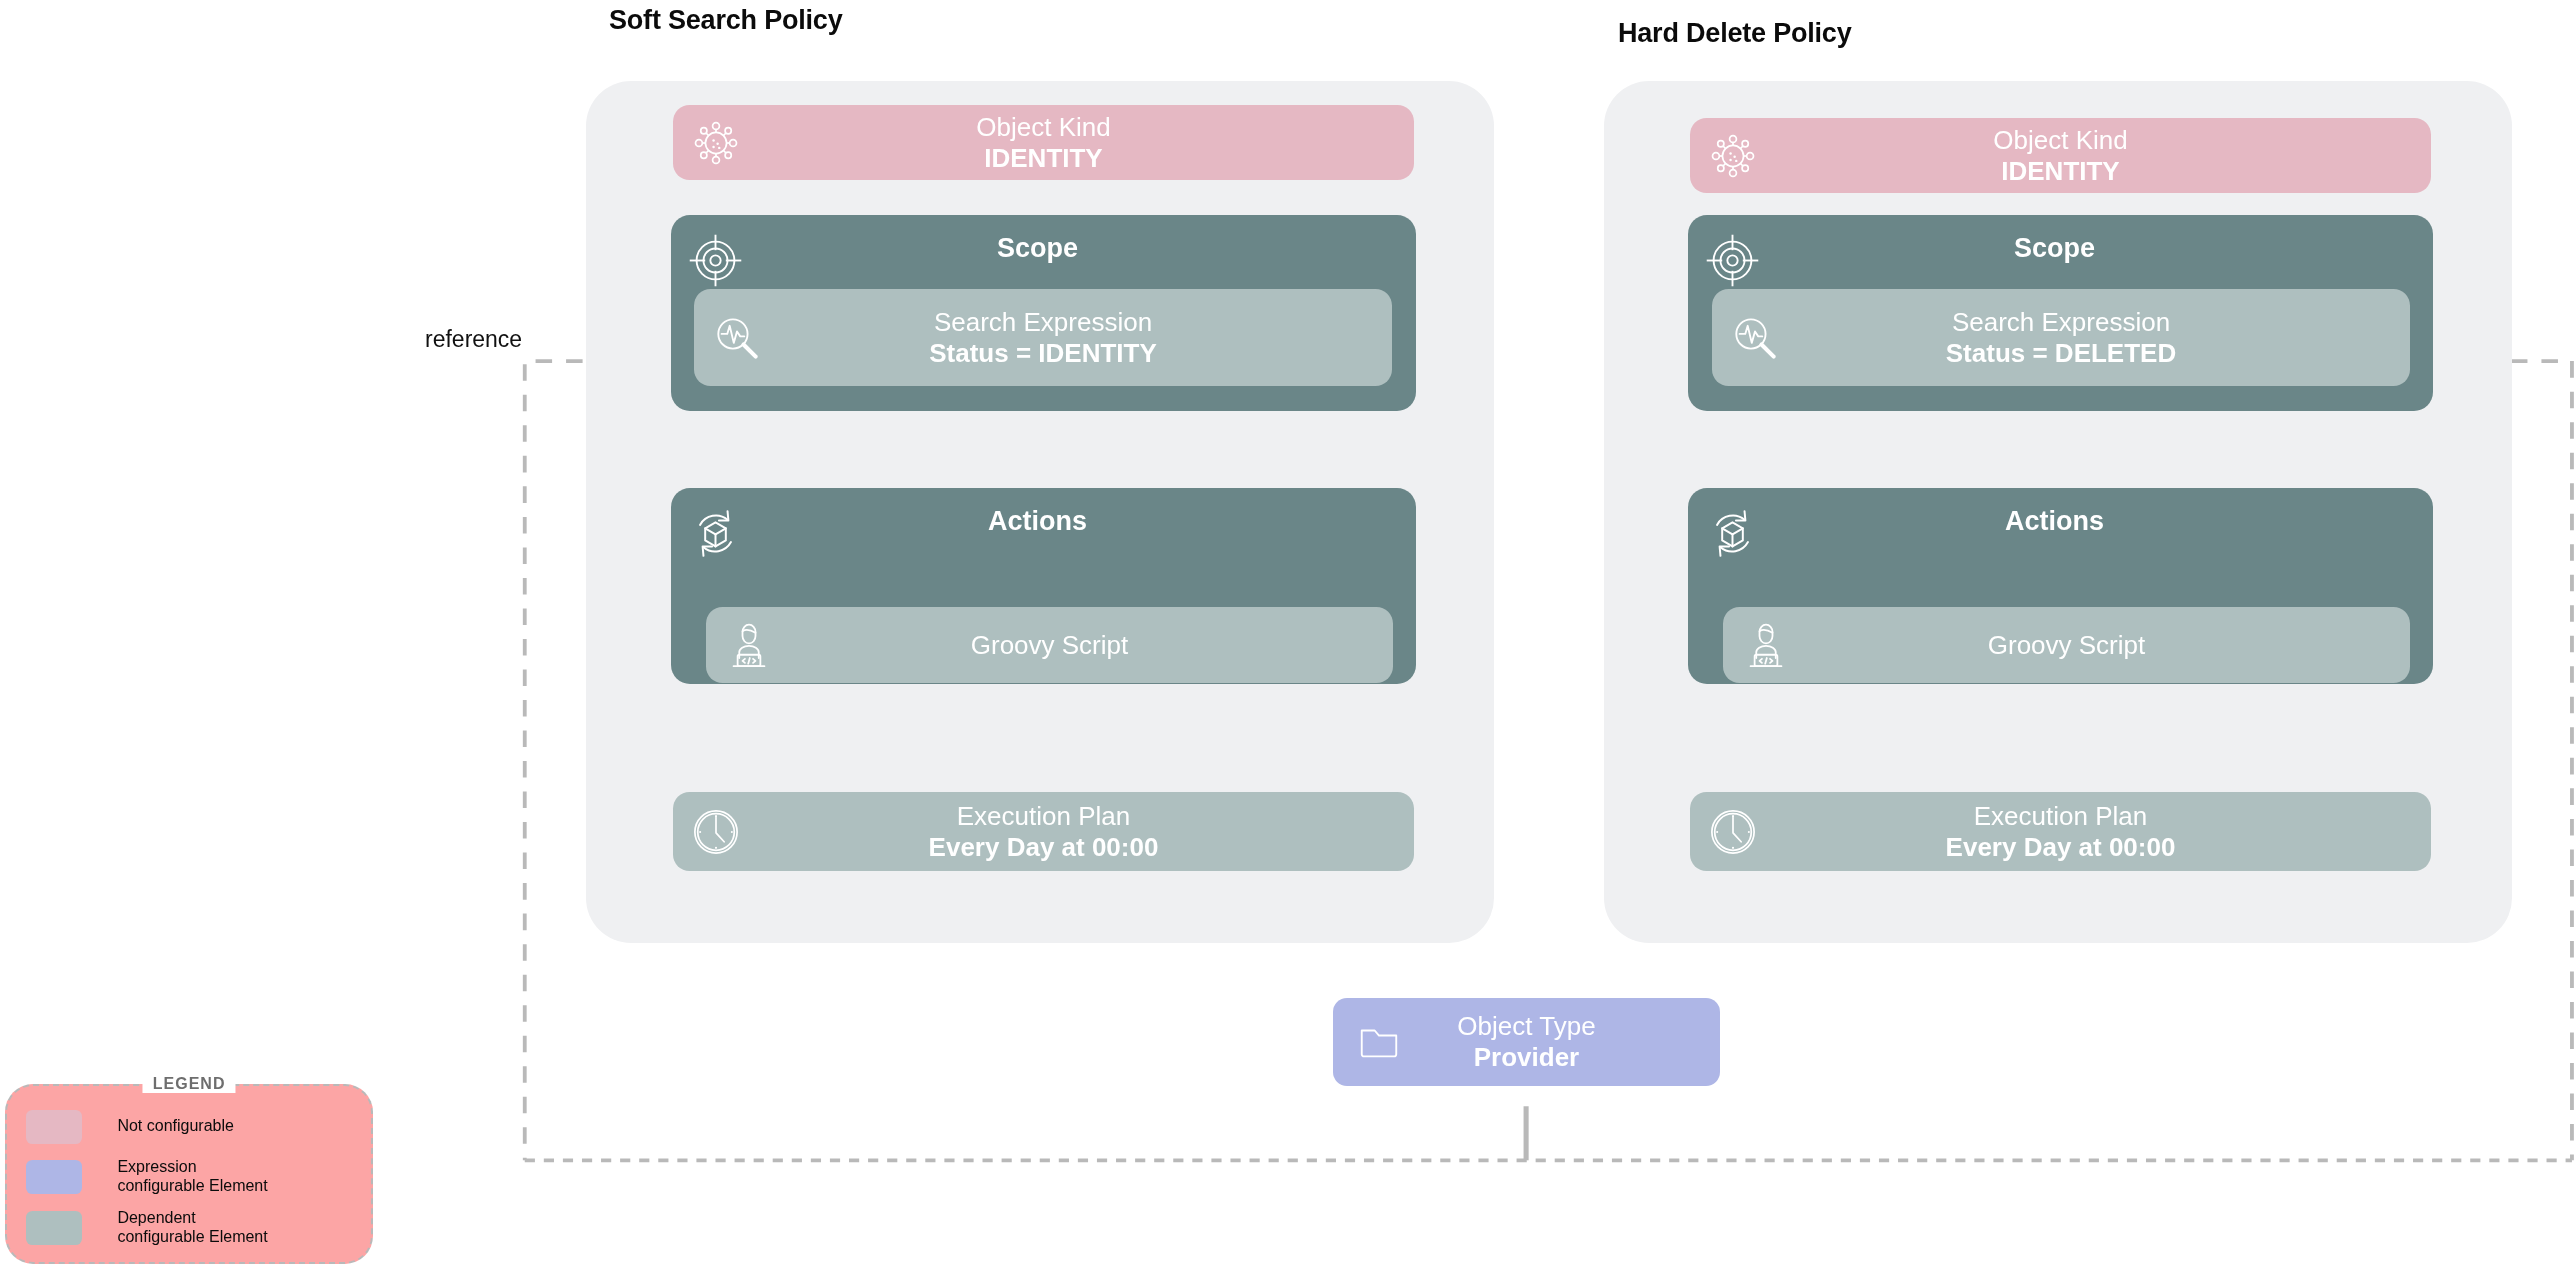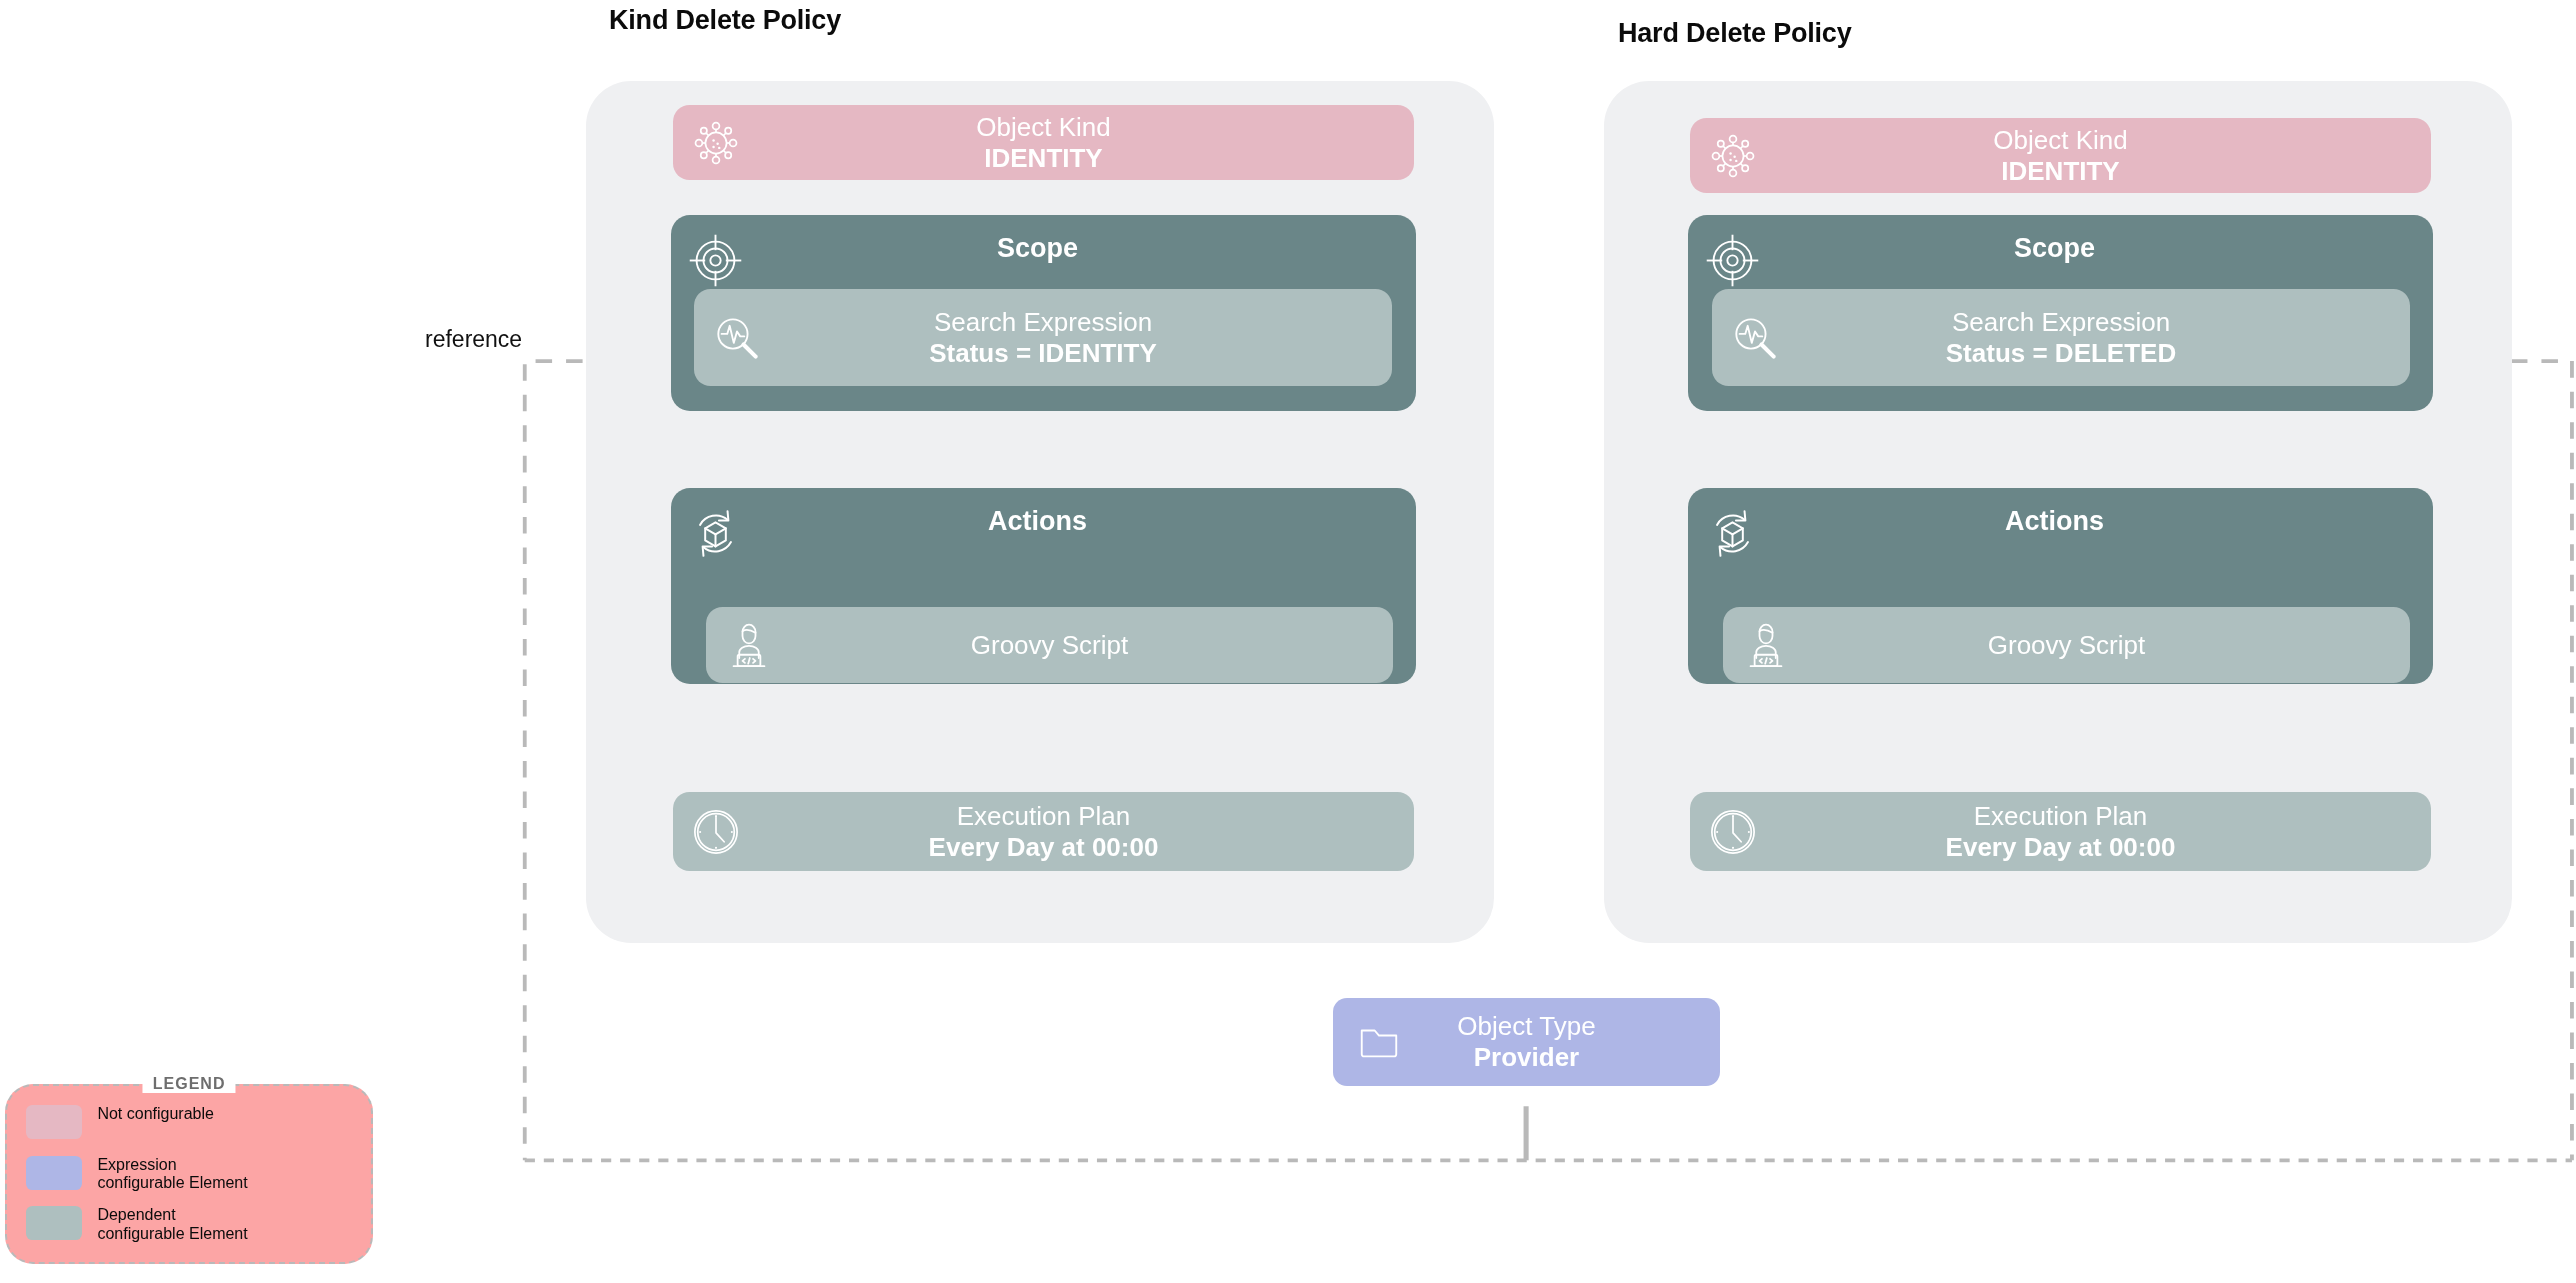--- a/index.html
+++ b/index.html
@@ -122,22 +122,24 @@
     background: #ffffff;
     padding: 0 10.2px;
     font-size: 16px;
     font-weight: bold;
     letter-spacing: 1px;
     color: #6e6e6e;
   }
   .legend-rows { position: absolute; left: 19px; top: 19px; right: 14px; }
   .legend-row {
     display: flex;
+    align-items: center;
     height: 43px;
     margin-bottom: 7.6px;
+    gap: 20px;
   }
   .legend-swatch {
     width: 56px;
     height: 34px;
     border-radius: 6.4px;
     flex: 0 0 auto;
     margin-right: 15.3px;
   }
   .legend-label {
     font-size: 16px;
@@ -154,21 +156,21 @@
 
     <path d="M 1060 568 L 825 568 L 825 1825" fill="none" stroke="#b9b9b9" stroke-width="6" stroke-dasharray="26 22"></path>
 
     <path d="M 3805 568 L 4045 568 L 4045 1825" fill="none" stroke="#b9b9b9" stroke-width="6" stroke-dasharray="26 22"></path>
 
     <path d="M 825 1825 L 4045 1825" fill="none" stroke="#b9b9b9" stroke-width="6" stroke-dasharray="16 14"></path>
 
     <path d="M 2400 1740 L 2400 1825" fill="none" stroke="#b9b9b9" stroke-width="8"></path>
   </svg>
 
-  <div class="policy-title" style="left:609px; top:5.1px;">Kind Delete Policy</div>
+  <div class="policy-title" style="left:609px; top:5.1px;">Soft Search Policy</div>
 
   <div class="policy-panel" style="left:586px; top:81px; width:908px; height:862px;"></div>
 
   <div class="card c-pink" style="left:673px; top:105px; width:741px; height:75px;">
     <svg class="card-icon" viewBox="0 0 64 64">
       <g fill="none" stroke="#ffffff" stroke-width="2.1">
         <circle cx="32" cy="32" r="13"></circle>
         <circle cx="32" cy="11" r="4.2"></circle>
           <line x1="32" y1="15" x2="32" y2="19"></line>
         <circle cx="32" cy="53" r="4.2"></circle>

